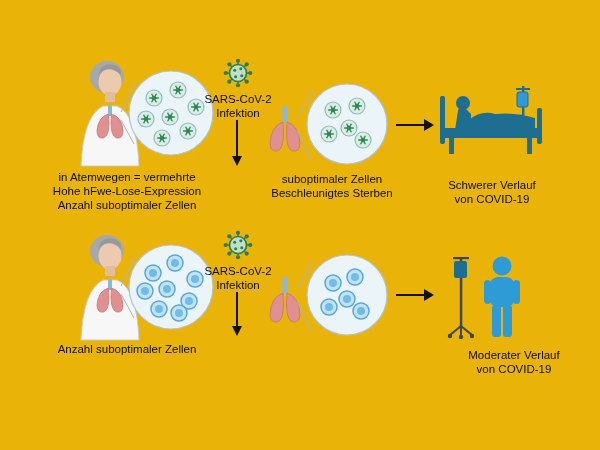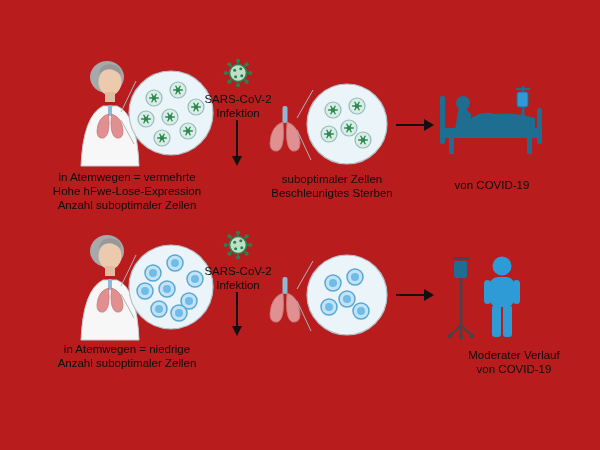--- a/index.html
+++ b/index.html
@@ -1,16 +1,16 @@
 <!DOCTYPE html>
 <html><head>
 <meta charset="utf-8">
 <style>
   html,body{margin:0;padding:0;background:#ffffff;}
-  #stage{position:relative;width:600px;height:450px;background:#b91c1c;
+  #stage{position:relative;width:600px;height:450px;background:#eab308;
          font-family:"Liberation Sans",sans-serif;overflow:hidden;}
   .abs{position:absolute;}
   .lbl{position:absolute;text-align:center;font-size:11.5px;line-height:1.22;
        color:#0d0d0d;font-weight:400;}
   .inf{position:absolute;text-align:center;font-size:11.5px;line-height:1.22;color:#0d0d0d;}
   svg{display:block;}
 </style>
 </head>
 <body>
 
@@ -213,20 +213,21 @@
   <div class="lbl" style="left:27px;top:170px;width:200px">
     <div>in Atemwegen = vermehrte</div>
     <div>Hohe hFwe-Lose-Expression</div>
     <div>Anzahl suboptimaler Zellen</div>
   </div>
   <div class="lbl" style="left:252px;top:172px;width:160px">
     <div>suboptimaler Zellen</div>
     <div>Beschleunigtes Sterben</div>
   </div>
   <div class="lbl" style="left:427px;top:178px;width:130px">
+    <div>Schwerer Verlauf</div>
     <div>von COVID-19</div>
   </div>
 
   <svg class="abs" style="left:76px;top:230px" width="140" height="114" viewBox="0 0 140 114">
     <g>
       <ellipse cx="31" cy="21" rx="17" ry="16" fill="#a6a8aa"></ellipse>
       <ellipse cx="34" cy="26" rx="11.5" ry="13.5" fill="#eccaae"></ellipse>
       <path d="M22,19 Q25,7 36,8.5 Q46,10 45,19 Q38,12.5 31,13.5 Q25,14.5 22,19 Z" fill="#96989a"></path>
       <rect x="29" y="36" width="10" height="10" fill="#e2bc9f"></rect>
       <path d="M5,110 Q7,60 27,50 L41,50 Q61,58 63,110 Z" fill="#f7f7f7" stroke="#c8cbce" stroke-width="1"></path>
@@ -359,21 +360,20 @@
     <circle cx="36" cy="86" r="2.2" fill="#3f464c"></circle>
     <circle cx="66" cy="16" r="9.5" fill="#2e9bd6"></circle>
     <rect x="48" y="30" width="7" height="24" rx="3.5" fill="#2e9bd6"></rect>
     <rect x="77" y="30" width="7" height="24" rx="3.5" fill="#2e9bd6"></rect>
     <rect x="53" y="27" width="26" height="30" rx="9" fill="#2e9bd6"></rect>
     <rect x="56" y="55" width="9" height="32" rx="3" fill="#2e9bd6"></rect>
     <rect x="67" y="55" width="9" height="32" rx="3" fill="#2e9bd6"></rect>
   </svg>
 
   <div class="lbl" style="left:22px;top:342px;width:210px">
-    <div>in Atemwegen = niedrige</div>
     <div>Anzahl suboptimaler Zellen</div>
   </div>
   <div class="lbl" style="left:252px;top:345px;width:160px">
   </div>
   <div class="lbl" style="left:449px;top:348px;width:130px">
     <div>Moderater Verlauf</div>
     <div>von COVID-19</div>
   </div>
 
 </div>

